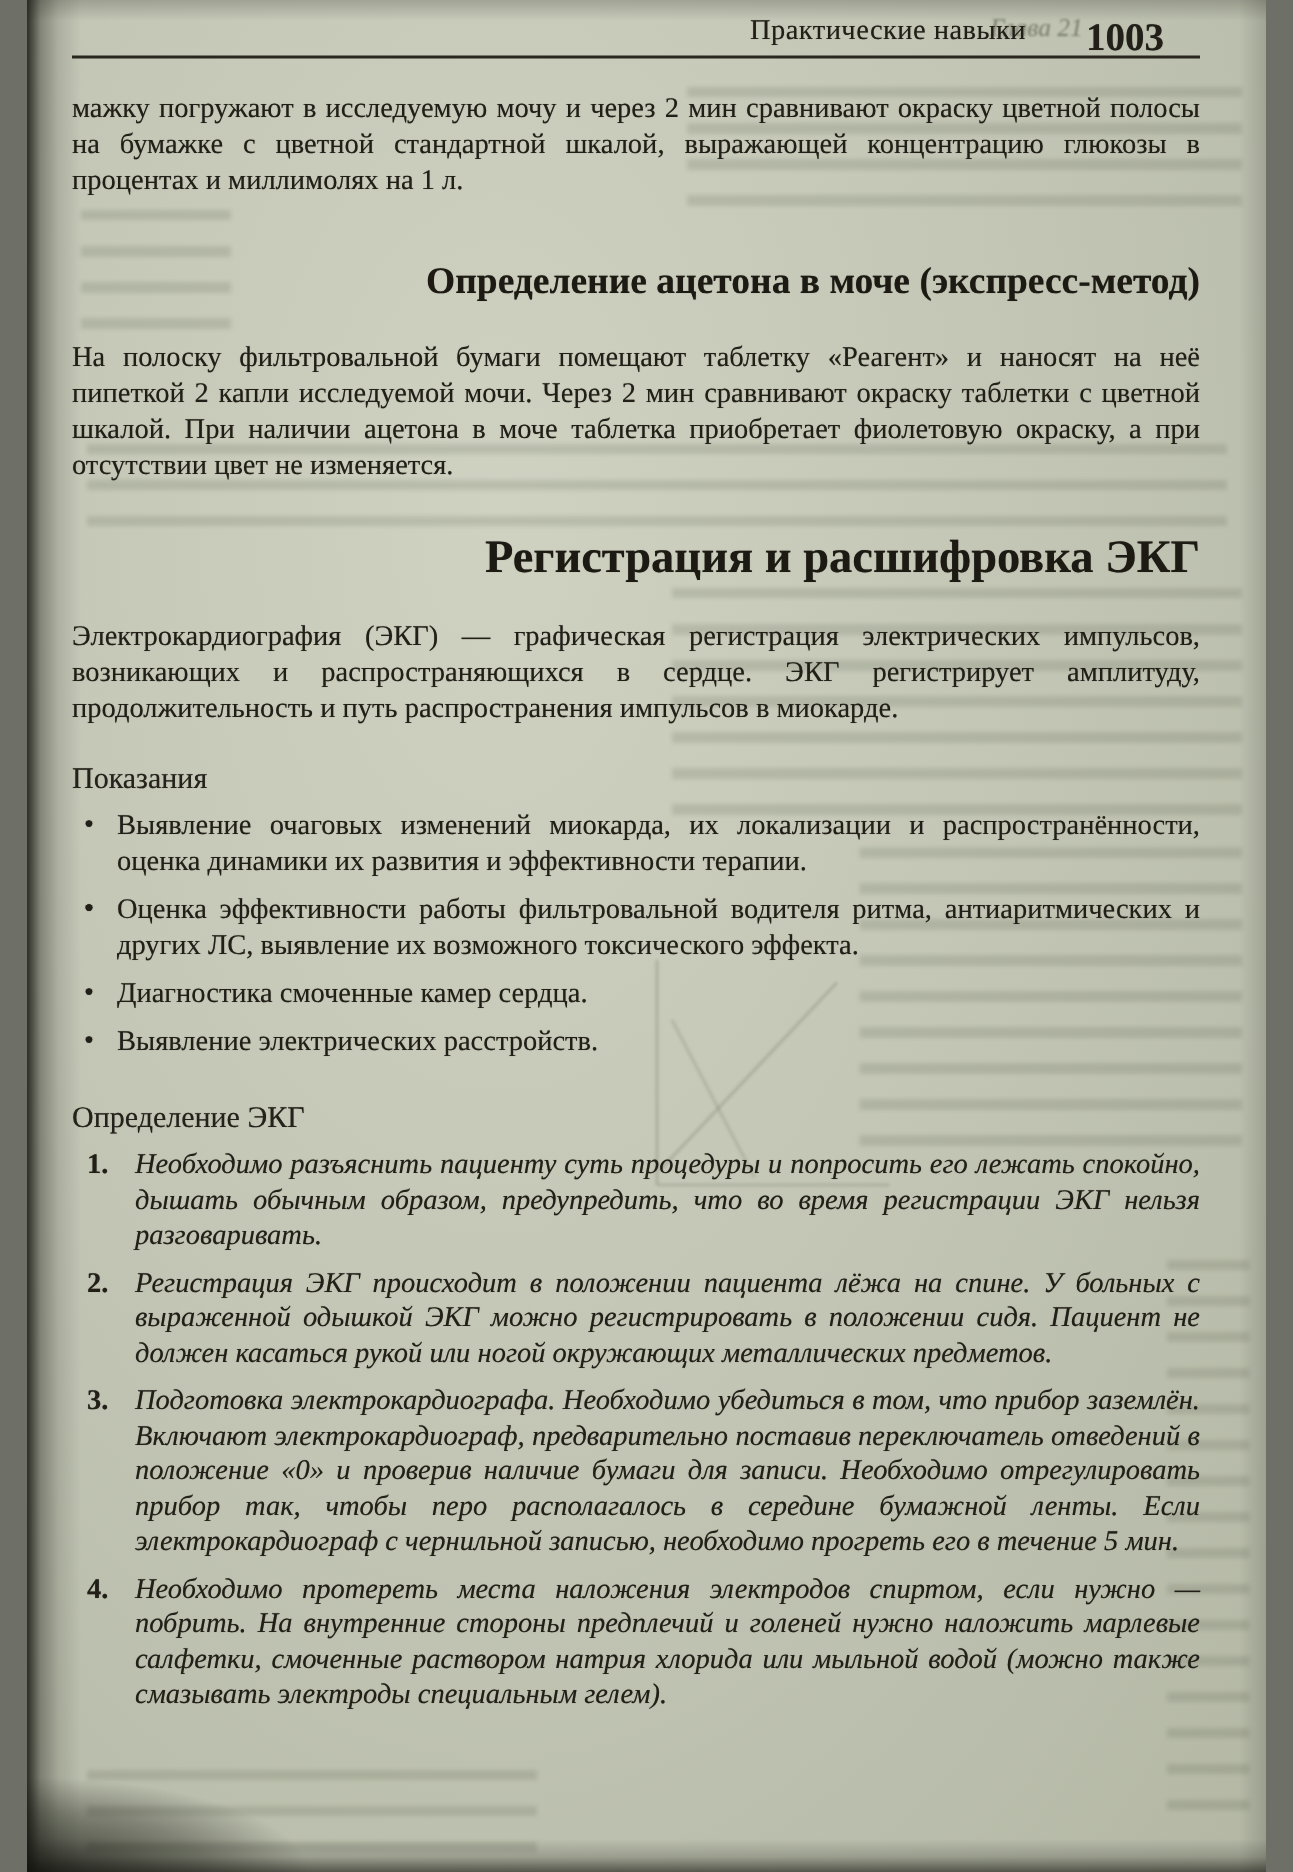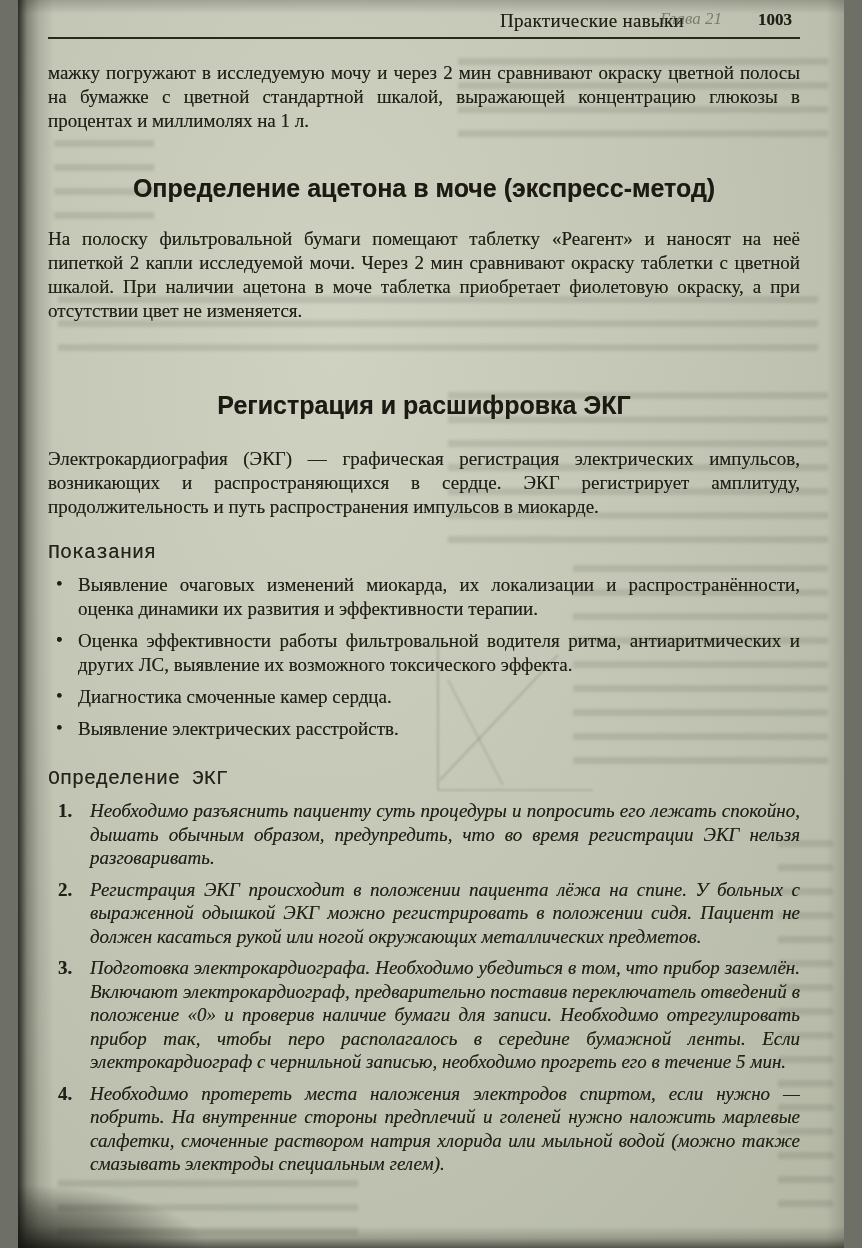--- a/index.html
+++ b/index.html
@@ -57,47 +57,47 @@
     padding-top: 10px;
     text-shadow: 0 0 0.5px rgba(33,31,23,0.55);
   }
 
   .header { position: relative; height: 24px; }
   .header-title {
     position: absolute; left: 452px; top: 0;
     font-weight: normal; font-size: 19px; letter-spacing: 0.3px;
   }
   .page-number {
-    position: absolute; right: 8px; top: 0;
-    font-weight: bold; font-size: 17px;
+    position: absolute; right: 24px; top: 0;
+    font-weight: bold; font-size: 26px;
   }
   .rule { margin-top: 3px; border-top: 2px solid #29271e; }
 
   .body-text {
     margin: 0;
     font-size: 19px;
     line-height: 24px;
     text-align: justify;
   }
   .intro     { margin-top: 22px; }
   .p-acetone { margin-top: 24px; }
   .p-ecg     { margin-top: 26px; }
 
   .h-acetone, .h-ecg {
     margin: 0;
-    text-align: center;
-    font-family: Liberation Sans, sans-serif;
+    text-align: right;
+    font-family: Liberation Serif, serif;
     font-weight: 700;
     color: #1c1a13;
   }
   .h-acetone { margin-top: 40px; font-size: 25px; line-height: 30px; }
-  .h-ecg     { margin-top: 66px; font-size: 25px; line-height: 32px; }
+  .h-ecg     { margin-top: 32px; font-size: 31px; line-height: 32px; }
 
   .subhead {
-    font-family: Liberation Mono, monospace;
+    font-family: Liberation Serif, serif;
     font-size: 20px;
     line-height: 24px;
     font-weight: 400;
     color: #24221a;
   }
   .sh1 { margin-top: 22px; }
   .sh2 { margin-top: 26px; }
 
   ul.bullets { list-style: none; margin: 4px 0 0 0; padding: 0; }
   ul.bullets li {

